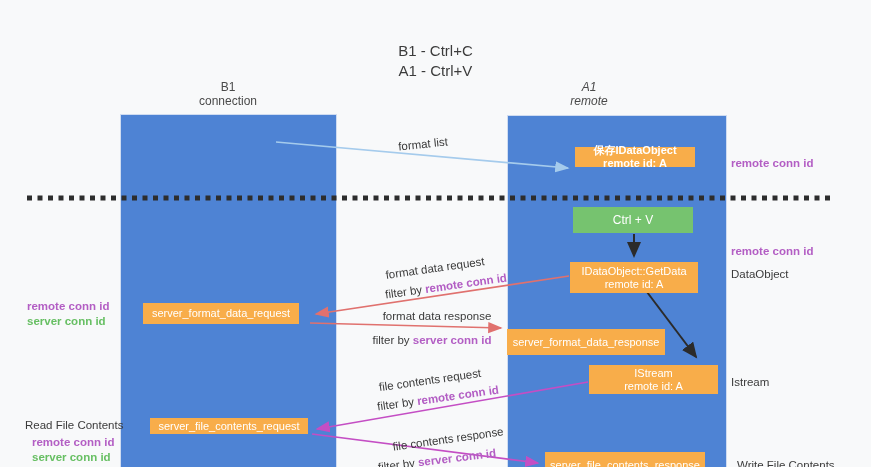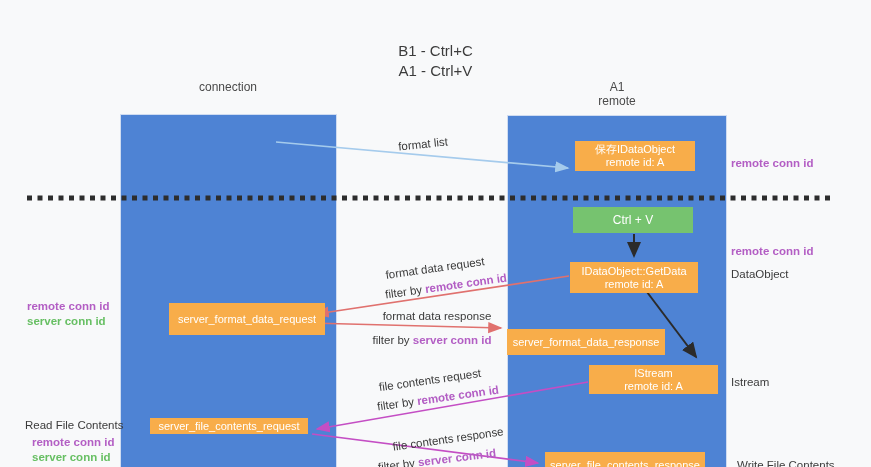--- a/index.html
+++ b/index.html
@@ -5,38 +5,38 @@
   * { margin:0; padding:0; box-sizing:border-box; }
   html,body { background:#f8f9fa; }
   body { font-family:"Liberation Sans","DejaVu Sans",sans-serif; }
   #canvas { position:relative; width:871px; height:467px; background:#f8f9fa; overflow:hidden;margin-top:35px; }
 
   .title { position:absolute; left:0; top:6px; width:871px; text-align:center;
            font-size:15px; line-height:20px; color:#3c3c3c; }
 
   .lane-header { position:absolute; text-align:center; font-size:12px; line-height:14px; color:#4a4a4a; }
   .lane-header.left { left:158px; top:45px; width:140px; }
-  .lane-header.right { left:547px; top:45px; width:140px; }
+  .lane-header.right { left:519px; top:45px; width:140px;font-style:italic; }
 
   .lane { position:absolute; background:#4e83d4; border:1px solid #cfdcf1; }
   .lane.left  { left:120px; top:79px;  width:217px; height:371px; }
   .lane.right { left:507px; top:80px;  width:220px; height:372px; }
 
   svg.overlay { position:absolute; left:0; top:0; z-index:3; pointer-events:none; }
 
   .node { position:absolute; z-index:4; display:flex; flex-direction:column; align-items:center;
           justify-content:center; color:#fff; text-align:center; font-size:11px; line-height:13px; }
   .node.orange { background:#f8ad4a; }
   .node.green  { background:#76c36f; font-size:12px; }
 
   .n-ctrl-c   { left:158px; top:94px;  width:118px; height:28px; }
-  .n-save     { left:575px; top:106px; width:120px; height:30px; }
+  .n-save     { left:575px; top:112px; width:120px; height:20px;font-weight:bold; }
   .n-ctrl-v   { left:573px; top:172px; width:120px; height:26px; }
   .n-getdata  { left:570px; top:227px; width:128px; height:31px; }
-  .n-freq     { left:169px; top:268px; width:156px; height:32px; }
+  .n-freq     { left:143px; top:268px; width:156px; height:21px; }
   .n-fresp    { left:507px; top:294px; width:158px; height:26px; }
   .n-istream  { left:589px; top:330px; width:129px; height:29px; }
   .n-fcreq    { left:150px; top:383px; width:158px; height:16px; }
   .n-fcresp   { left:545px; top:417px; width:160px; height:26px; }
 
   .alabel { position:absolute; z-index:5; white-space:nowrap; font-size:11.5px; color:#3b3b3b;
             transform:translate(-50%,-50%); }
   .alabel .accent { font-weight:700; color:#b35ec4; }
 
   .side-label { position:absolute; z-index:5; white-space:nowrap; font-size:11.5px; color:#3b3b3b; }
@@ -47,20 +47,21 @@
 <body>
 
 <div id="canvas">
 
   <div class="title">
     <div>B1 - Ctrl+C</div>
     <div>A1 - Ctrl+V</div>
   </div>
 
   <div class="lane-header left">
+    <div>B1</div>
     <div>connection</div>
   </div>
   <div class="lane-header right">
     <div>A1</div>
     <div>remote</div>
   </div>
 
   <div class="lane left"></div>
   <div class="lane right"></div>
 

